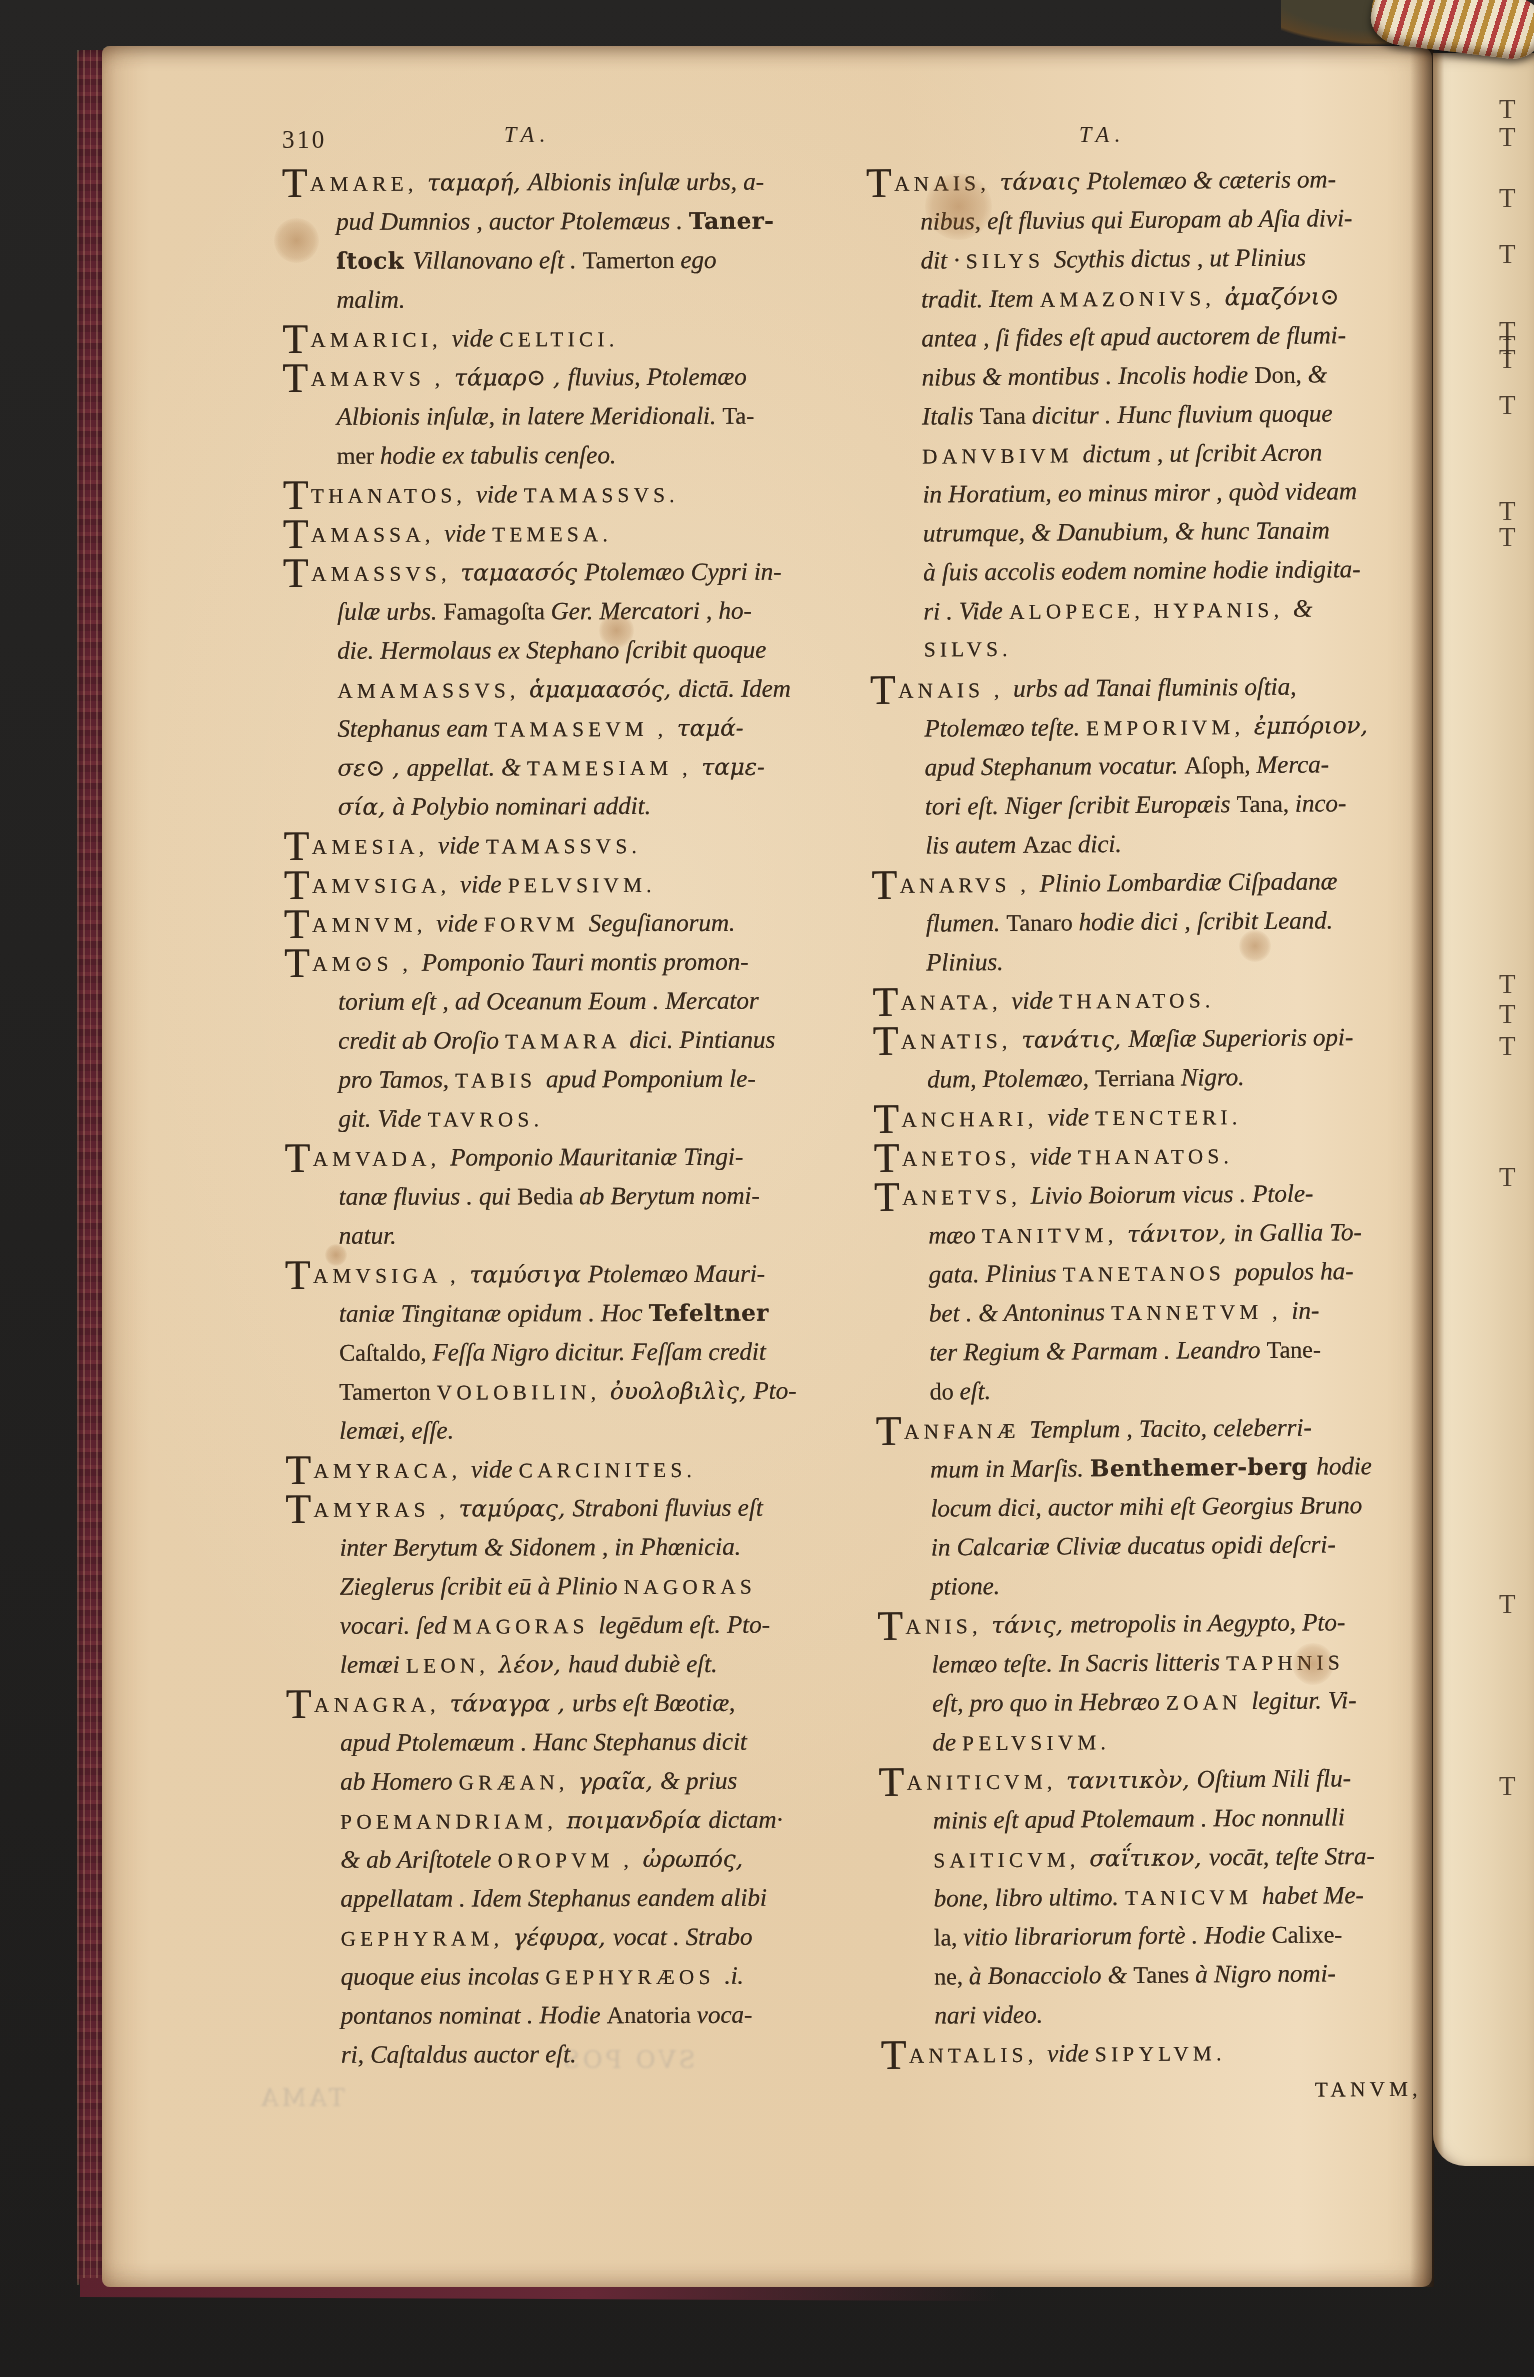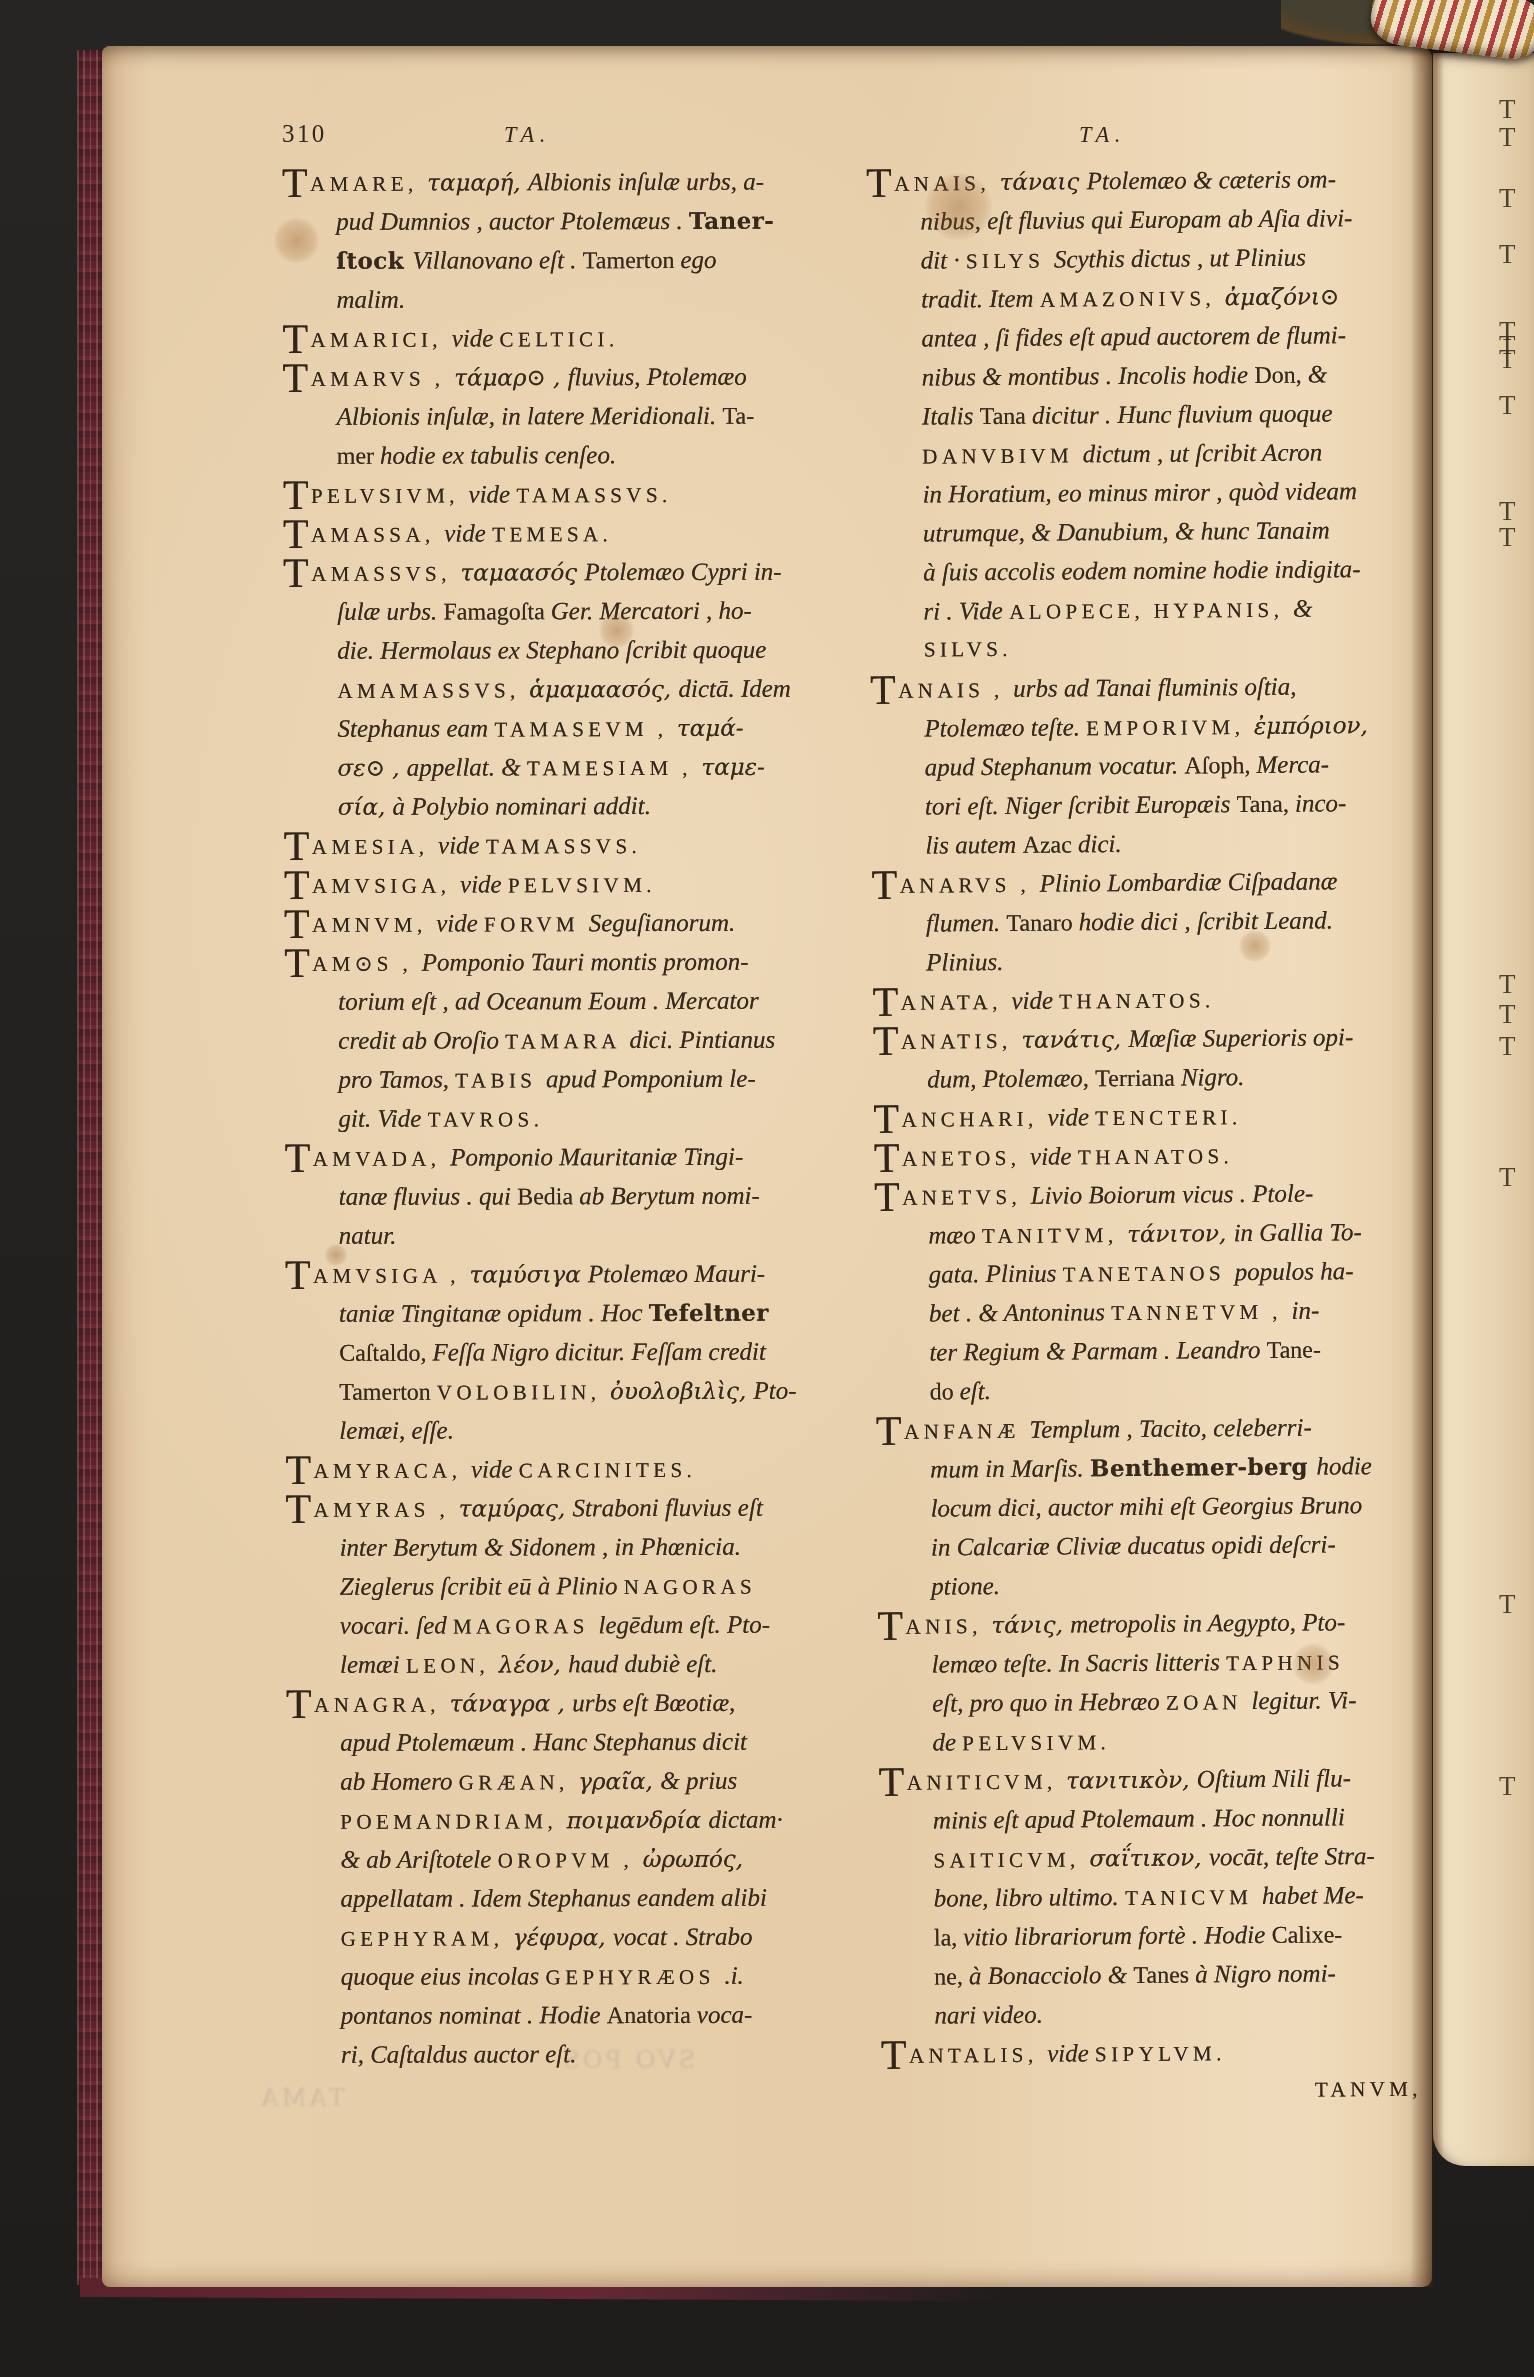--- a/index.html
+++ b/index.html
@@ -28,21 +28,21 @@
           background:linear-gradient(90deg,rgba(0,0,0,0),rgba(96,62,34,.42) 55%,rgba(43,27,14,.62));}
   .next-page{position:absolute;left:1433px;top:53px;width:102px;height:2113px;border-radius:0 0 0 32px;
           background:linear-gradient(90deg,#c9ae87 0 3.2px,#f0e1c3 11.2px,#e8d5b3 55%,#dbc49e 100%);
           box-shadow:inset 8px 0 13px -5.6px rgba(80,50,30,.55),inset 0 11.2px 13px -8px rgba(70,40,20,.5);}
   .endband{position:absolute;right:-8px;top:-9.6px;width:172px;height:62px;border-radius:32px/26px;
           transform:rotate(7deg);
           background:repeating-linear-gradient(100deg,#b98c3a 0 5.6px,#efe3c8 5.6px 12px,#b5413f 12px 17px,#e9dcc0 17px 23px);
           box-shadow:0 4px 7.2px rgba(0,0,0,.55),inset 0 -5.6px 8.8px rgba(60,30,10,.55);}
   .board-edge{position:absolute;left:1281px;top:0;width:192px;height:67px;
           background:radial-gradient(176px 72px at 50% -20%,#45402f 60%,#5a4326 78%,rgba(90,67,38,0) 82%);}
-  .pagenum{position:absolute;left:282px;top:120px;font-size:25px;letter-spacing:2.4px;color:#33261a;}
+  .pagenum{position:absolute;left:282px;top:126px;font-size:25px;letter-spacing:2.4px;color:#33261a;}
   .rtitle{position:absolute;top:122px;font-size:22.4px;letter-spacing:5.6px;color:#33261a;font-style:italic;}
   .rt-left{left:504px;} .rt-right{left:1079px;}
   .col{position:absolute;top:163px;width:552px;color:#37291c;}
   .col-left{left:282px;transform:rotate(-0.15deg);transform-origin:0 0;}
   .col-right{left:866px;transform:rotate(-0.45deg);transform-origin:0 0;}
   .line{height:39px;line-height:39px;white-space:nowrap;padding-left:54px;
         text-shadow:0 0 0.6px rgba(55,40,25,.75);}
   .line.entry{padding-left:0;}
   .line.cw{padding-left:0;text-align:right;padding-right:11.2px;}
   .bigT{font-size:42px;line-height:32px;vertical-align:-5.6px;margin-right:2.4px;color:#31251a;}
@@ -78,21 +78,21 @@
 
   <div class="col col-left" id="col-left">
       <div class="line entry"><span class="bigT">T</span><span class="sc">AMARE, </span><span class="gk">ταμαρή, </span><span class="it">Albionis inſulæ urbs, a-</span></div>
       <div class="line"><span class="it">pud Dumnios , auctor Ptolemæus . </span><span class="bl">Taner-</span></div>
       <div class="line"><span class="bl">ſtock </span><span class="it">Villanovano eſt . </span><span class="rm">Tamerton </span><span class="it">ego</span></div>
       <div class="line"><span class="it">malim.</span></div>
       <div class="line entry"><span class="bigT">T</span><span class="sc">AMARICI, </span><span class="it">vide </span><span class="sc">CELTICI.</span></div>
       <div class="line entry"><span class="bigT">T</span><span class="sc">AMARVS , </span><span class="gk">τάμαρ⊙ , </span><span class="it">fluvius, Ptolemæo</span></div>
       <div class="line"><span class="it">Albionis inſulæ, in latere Meridionali. </span><span class="rm">Ta-</span></div>
       <div class="line"><span class="rm">mer </span><span class="it">hodie ex tabulis cenſeo.</span></div>
-      <div class="line entry"><span class="bigT">T</span><span class="sc">PELVSIVM, </span><span class="it">vide </span><span class="sc">TAMASSVS.</span></div>
+      <div class="line entry"><span class="bigT">T</span><span class="sc">THANATOS, </span><span class="it">vide </span><span class="sc">TAMASSVS.</span></div>
       <div class="line entry"><span class="bigT">T</span><span class="sc">AMASSA, </span><span class="it">vide </span><span class="sc">TEMESA.</span></div>
       <div class="line entry"><span class="bigT">T</span><span class="sc">AMASSVS, </span><span class="gk">ταμαασός </span><span class="it">Ptolemæo Cypri in-</span></div>
       <div class="line"><span class="it">ſulæ urbs. </span><span class="rm">Famagoſta </span><span class="it">Ger. Mercatori , ho-</span></div>
       <div class="line"><span class="it">die. Hermolaus ex Stephano ſcribit quoque</span></div>
       <div class="line"><span class="sc">AMAMASSVS, </span><span class="gk">ἁμαμαασός, </span><span class="it">dictā. Idem</span></div>
       <div class="line"><span class="it">Stephanus eam </span><span class="sc">TAMASEVM , </span><span class="gk">ταμά-</span></div>
       <div class="line"><span class="gk">σε⊙ , </span><span class="it">appellat. &amp; </span><span class="sc">TAMESIAM , </span><span class="gk">ταμε-</span></div>
       <div class="line"><span class="gk">σία, </span><span class="it">à Polybio nominari addit.</span></div>
       <div class="line entry"><span class="bigT">T</span><span class="sc">AMESIA, </span><span class="it">vide </span><span class="sc">TAMASSVS.</span></div>
       <div class="line entry"><span class="bigT">T</span><span class="sc">AMVSIGA, </span><span class="it">vide </span><span class="sc">PELVSIVM.</span></div>

